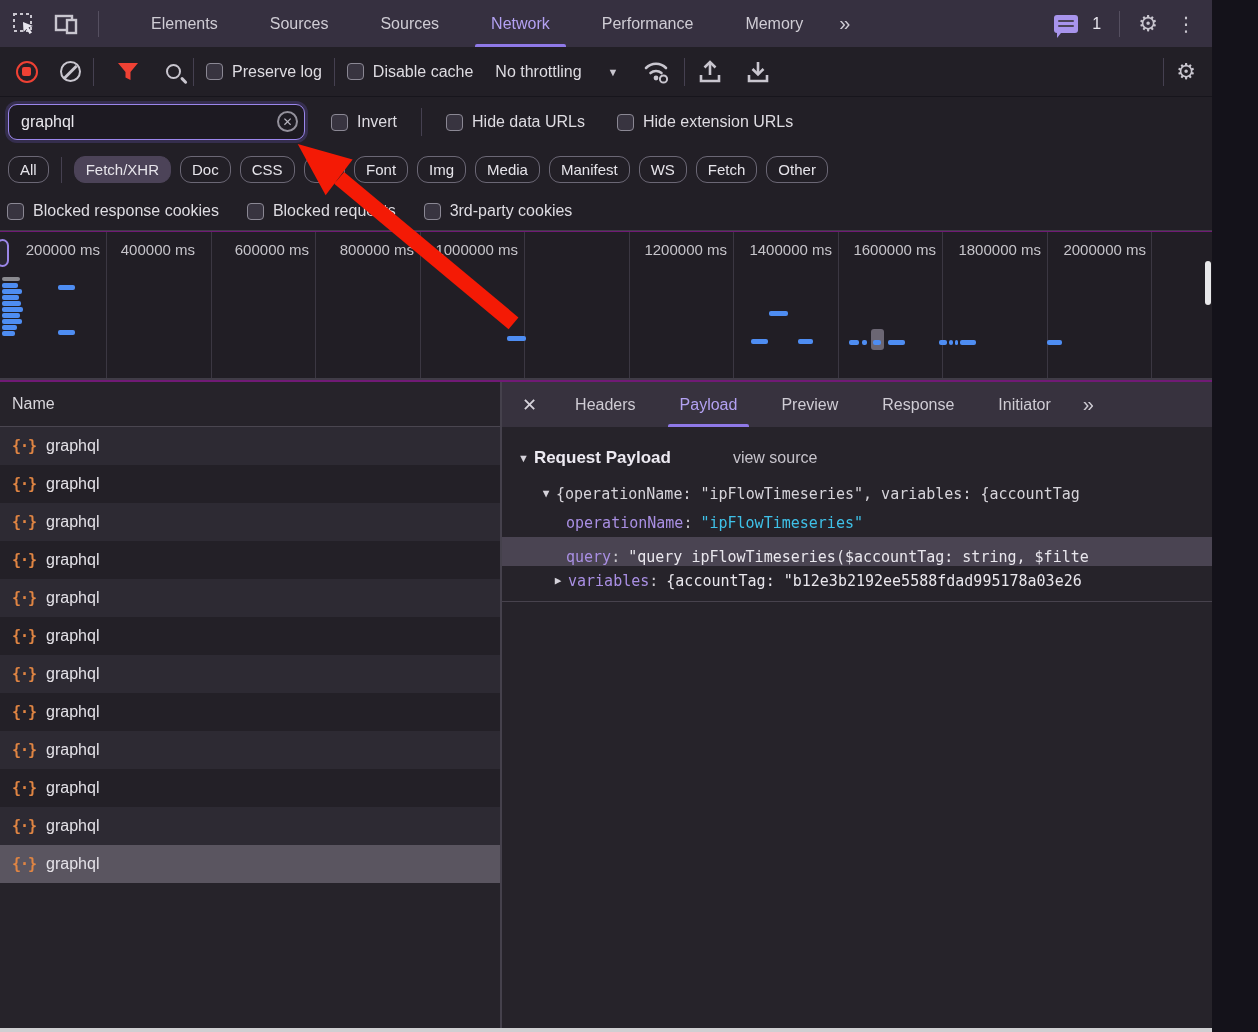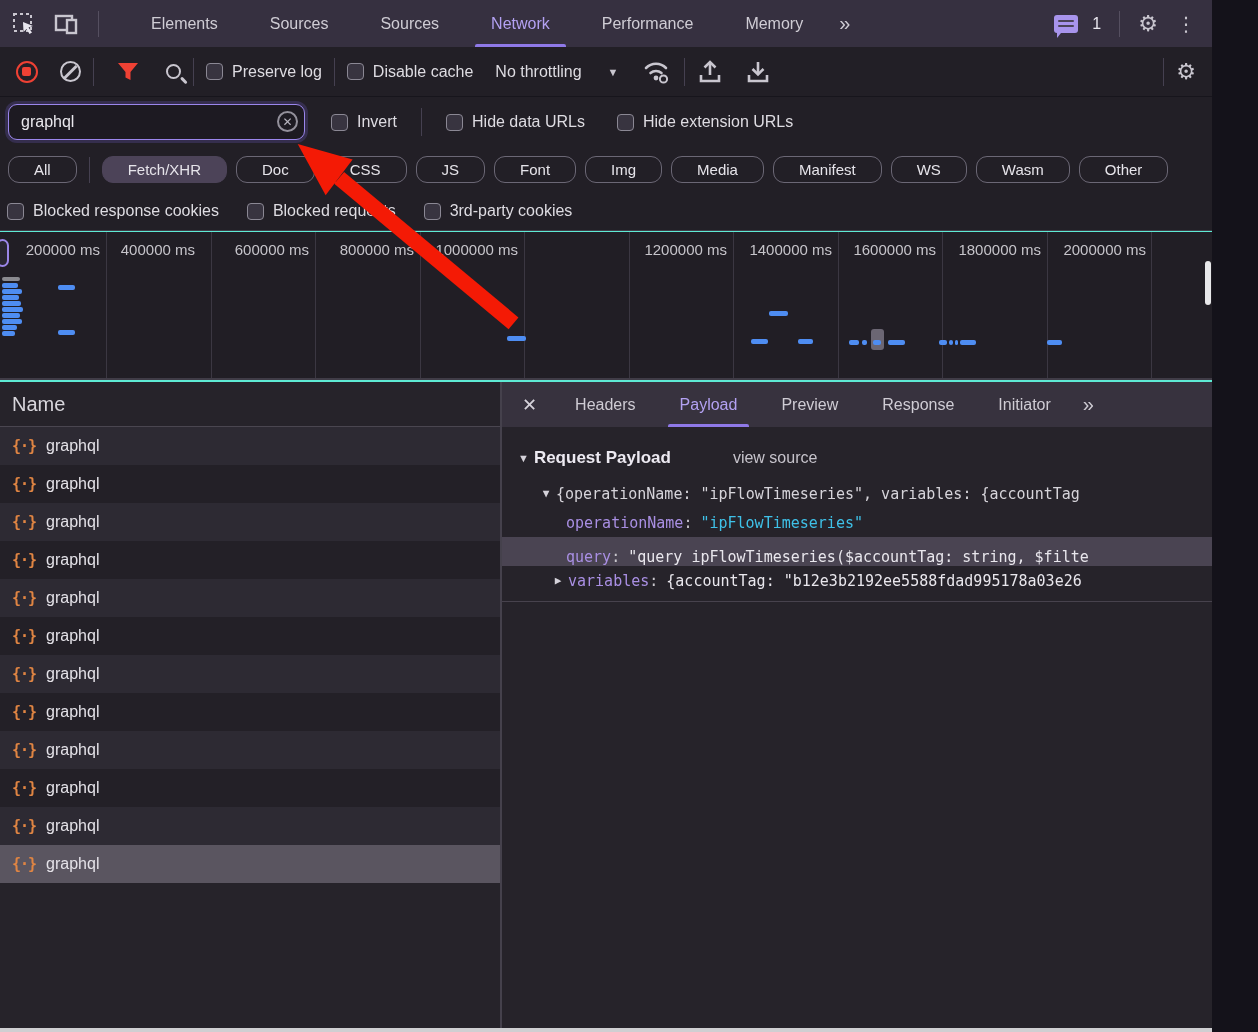--- a/index.html
+++ b/index.html
@@ -1,18 +1,18 @@
 <!DOCTYPE html>
 <html><head>
 <meta charset="utf-8">
 <style>
   * { margin:0; padding:0; box-sizing:border-box; }
   html,body { background:#14121a; }
   body { font-family:"Liberation Sans", sans-serif; }
-  #app { position:relative; width:1212px; height:1032px; background:#5eead4; overflow:hidden; }
+  #app { position:relative; width:1212px; height:1032px; background:#701a75; overflow:hidden; }
 
   
   #topbar { position:absolute; left:0; top:0; width:100%; height:47px; background:#363040;
             display:flex; align-items:center; }
   .tb-icons { display:flex; align-items:center; gap:18px; padding:0 14px 0 12px; }
   .tb-sep { width:1px; height:26px; background:#554f60; margin:0 4px; }
   #top-tabs { display:flex; align-items:stretch; height:100%; margin-left:22px; }
   .tab { position:relative; display:flex; align-items:center; padding:0 26px; cursor:default; }
   .tab span { font-size:16px; color:#cfccd4; }
   .tab.sel span { color:#b3a1f2; }
@@ -58,21 +58,21 @@
                   box-shadow:0 0 0 3px rgba(124,102,224,0.22); color:#e9e7ed; font-size:16px;
                   padding:0 34px 0 12px; outline:none; font-family:"Liberation Sans",sans-serif; }
   #filter-clear { position:absolute; right:7px; top:7px; width:21px; height:21px; border:2px solid #93909b;
                   border-radius:50%; color:#b9b6c0; font-size:12px; display:flex; align-items:center;
                   justify-content:center; }
   #filterrow .cb-item { margin-left:26px; }
 
   
   #chiprow { position:absolute; left:0; top:147px; width:100%; height:45px; background:#221f26;
              display:flex; align-items:center; gap:9px; padding-left:8px; }
-  .chip { border:1.5px solid #6b6775; border-radius:11px; padding:4px 25px; font-size:15px;
+  .chip { border:1.5px solid #6b6775; border-radius:11px; padding:4px 11px; font-size:15px;
           color:#e6e4ea; white-space:nowrap; }
   .chip.sel { background:#4c4358; border-color:#4c4358; }
   .chip-sep { width:1px; height:26px; background:#454050; margin:0 3px; }
 
   
   #advrow { position:absolute; left:0; top:192px; width:100%; height:39px; background:#221f26;
             display:flex; align-items:center; gap:28px; padding-left:7px; border-bottom:1px solid #403c47; }
 
   
   #overview { position:absolute; left:0; top:232px; width:100%; height:148px; background:#211e25;
@@ -83,21 +83,21 @@
   .wbar.grey { background:#8a8a90; height:4px; }
   .wpill { position:absolute; width:13px; height:21px; background:#6b6673; border-radius:3px; }
   .grippy { position:absolute; left:-4px; top:7px; width:13px; height:28px; background:#2a2732;
             border:2px solid #9b86e8; border-radius:7px; }
   .ov-thumb { position:absolute; right:1px; top:29px; width:6px; height:44px; background:#e8e8ea; border-radius:3px; }
 
   
   #panes { position:absolute; left:0; top:382px; width:100%; bottom:4px; background:#26232a; }
   #name-pane { position:absolute; left:0; top:0; width:500px; height:100%; }
   #name-header { height:45px; display:flex; align-items:center; padding-left:12px;
-                 border-bottom:1px solid #4a4650; font-size:20px; color:#d8d6dc; background:#26232a; }
+                 border-bottom:1px solid #4a4650; font-size:16px; color:#d8d6dc; background:#26232a; }
   .req-row { height:38px; display:flex; align-items:center; gap:10px; padding-left:12px; font-size:16px; color:#e4e2e8; }
   .req-row.alt { background:#2d2a33; }
   .req-row.dark { background:#232027; }
   .req-row.sel { background:#5a5560; }
   .json-icon { font-family:"DejaVu Sans Mono", monospace; font-weight:bold; color:#e08543;
                font-size:15px; letter-spacing:-1px; }
   #pane-divider { position:absolute; left:500px; top:0; width:2px; height:100%; background:#45414c; }
 
   
   #details { position:absolute; left:502px; top:0; right:0; height:100%; background:#26232a; }
@@ -260,21 +260,21 @@
       <div class="chip-sep"></div>
       <div class="chip sel"><span>Fetch/XHR</span></div>
       <div class="chip"><span>Doc</span></div>
       <div class="chip"><span>CSS</span></div>
       <div class="chip"><span>JS</span></div>
       <div class="chip"><span>Font</span></div>
       <div class="chip"><span>Img</span></div>
       <div class="chip"><span>Media</span></div>
       <div class="chip"><span>Manifest</span></div>
       <div class="chip"><span>WS</span></div>
-      <div class="chip"><span>Wasm</span></div>
+      <div class="chip"><span>Fetch</span></div>
       <div class="chip"><span>Other</span></div>
     </div>
 
   <div id="advrow">
       <div class="cb-item">
         <span class="cb"></span>
         <span class="lbl">Blocked response cookies</span>
       </div>
       <div class="cb-item">
         <span class="cb"></span>

